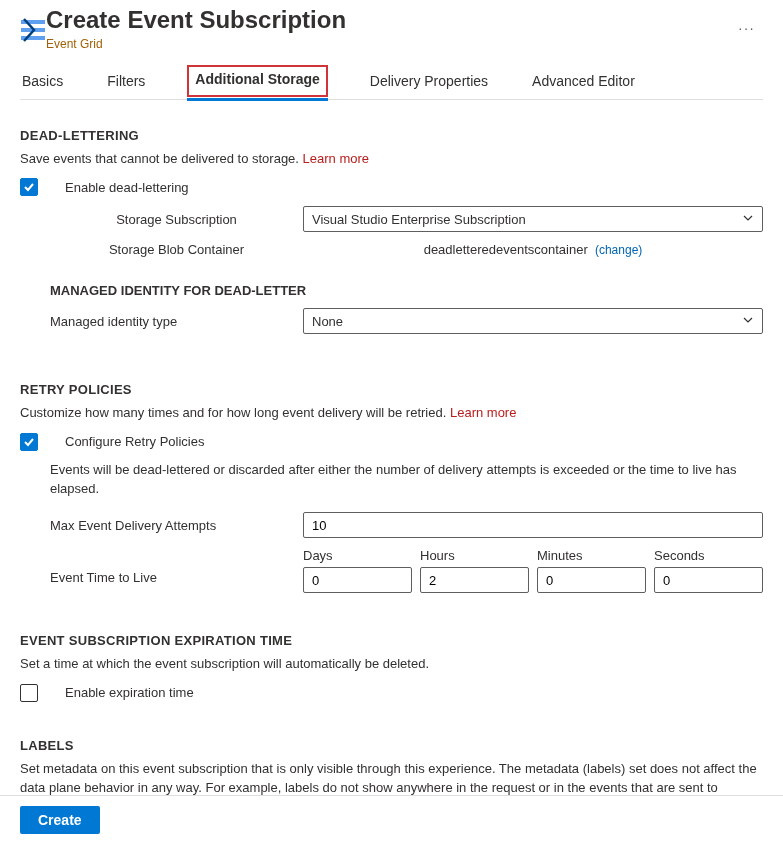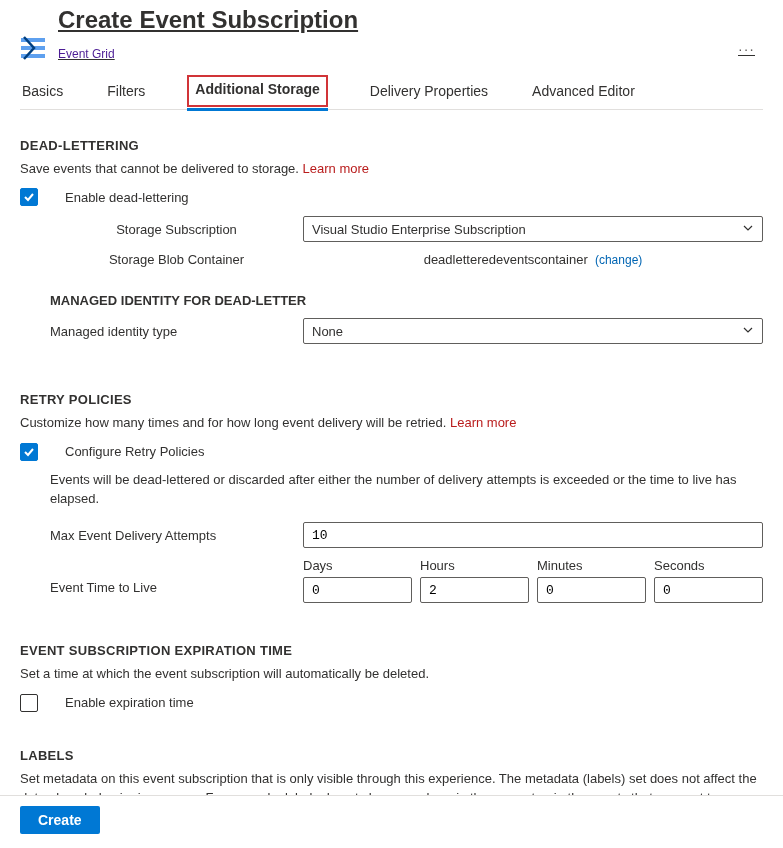--- a/index.html
+++ b/index.html
@@ -9,25 +9,25 @@
     font-size: 13px;
     color: #323130;
     background: #fff;
     width: 783px;
     height: 848px;
     overflow: hidden;
   }
   .page { padding: 0 20px; }
 
   
-  .header { display: flex; align-items: flex-end; gap: 12px; padding-top: 6px; text-decoration: underline; }
+  .header { display: flex; align-items: center; padding-top: 6px; }
   .header-icon { width: 26px; height: 26px; margin-top: 4px; flex-shrink: 0; }
   .header-text { flex: 1; }
   .page-title { font-size: 24px; font-weight: 600; margin: 0; line-height: 1.2; }
-  .page-subtitle { font-size: 12px; color: #4c1d95; margin-top: 12px; }
+  .page-subtitle { font-size: 12px; color: #a16207; margin-top: 2px; }
   .more-btn { padding: 4px 8px; color: #605e5c; cursor: pointer; font-size: 14px; letter-spacing: 1px; }
 
   
   .tabs { display: flex; gap: 40px; margin-top: 14px; border-bottom: 1px solid #e1dfdd; }
   .tab { padding: 8px 2px 10px; font-size: 14px; color: #323130; cursor: pointer; position: relative; }
   .tab.highlighted { border: 2px solid #d13438; padding: 4px 6px; margin-bottom: 2px; font-weight: 600; }
   .tab.highlighted::after {
     content: ""; position: absolute; left: -2px; right: -2px; bottom: -6px;
     height: 3px; background: #0078d4;
   }
@@ -62,21 +62,21 @@
     border: 1px solid #605e5c; border-radius: 2px; height: 26px; padding: 0 8px;
     background: #fff; cursor: pointer; font-size: 13px;
   }
   .select-box .chevron { flex-shrink: 0; }
 
   .static-value { font-size: 13px; color: #323130; }
 
   
   .text-input {
     width: 100%; height: 26px; border: 1px solid #605e5c; border-radius: 2px;
-    padding: 0 8px; font-size: 13px; font-family: Liberation Mono, monospace;
+    padding: 0 8px; font-size: 13px; font-family: Liberation Sans, sans-serif;
     background: #fff;
   }
 
   
   .time-grid { display: flex; gap: 8px; flex: 1; }
   .time-cell { flex: 1; display: flex; flex-direction: column; gap: 4px; }
   .time-cell-label { font-size: 13px; color: #323130; }
 
   
   .sub-heading { font-size: 13px; font-weight: 700; margin: 26px 0 8px 30px; }

